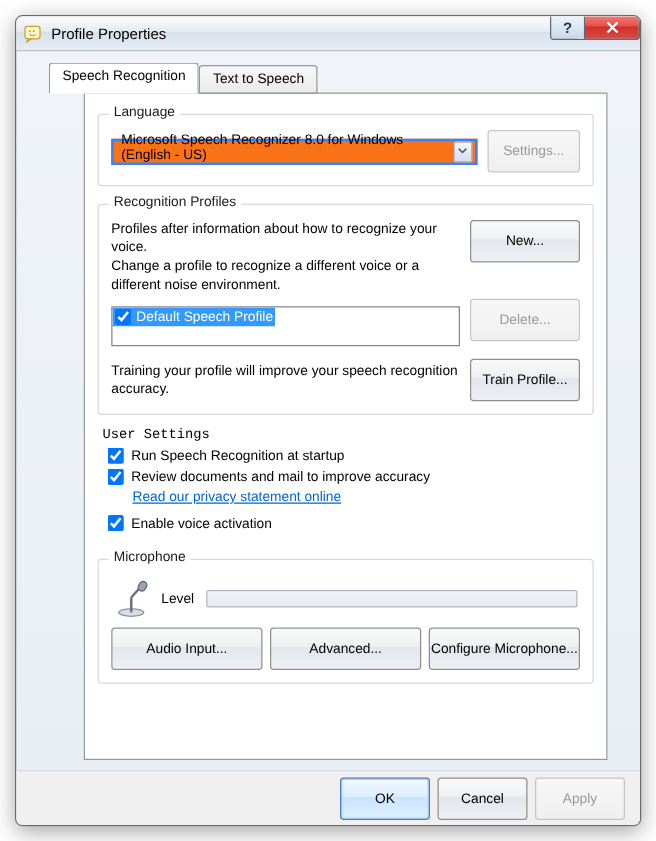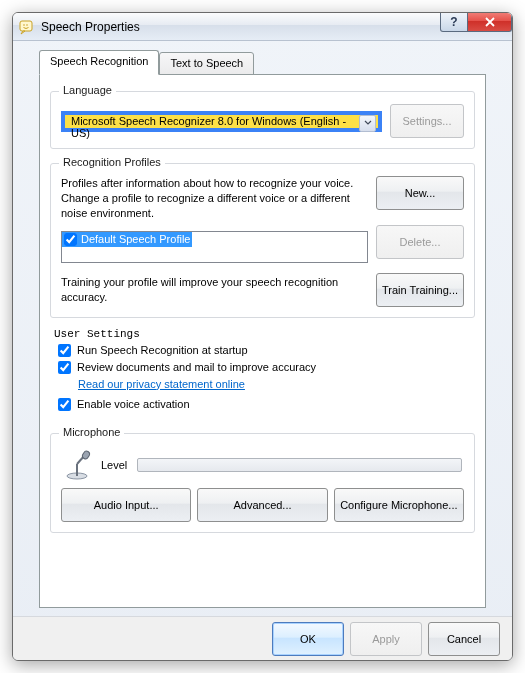--- a/index.html
+++ b/index.html
@@ -99,20 +99,21 @@
     margin-top: 2px;
   }
   .tab-panel {
     border: 1px solid #919b9c;
     background: #fff;
     flex: 1;
     padding: 10px 10px 10px;
     display: flex;
     flex-direction: column;
     gap: 8px;
+    margin-left: 28px;
   }
   .groupbox {
     border: 1px solid #d6d9de;
     border-radius: 3px;
     padding: 12px 10px 10px;
     position: relative;
     margin-top: 6px;
   }
   .groupbox .legend {
     position: absolute;
@@ -120,24 +121,24 @@
     left: 8px;
     background: #fff;
     padding: 0 4px;
     font-size: 11px;
     color: #1a1a1a;
   }
   .row { display: flex; align-items: center; gap: 8px; }
   .combo {
     flex: 1;
     height: 21px;
-    border: 4px solid #3b82f6;
-    background: #fde047;
-    display: flex;
-    align-items: flex-start;
+    border: 2px solid #3b82f6;
+    background: #f97316;
+    display: flex;
+    align-items: flex-end;
     padding: 0 2px 0 6px;
     font-size: 11px;
     position: relative;
   }
   .combo-arrow {
     width: 17px; height: 17px;
     background: linear-gradient(to bottom, #f3f6fb, #d7dfed);
     border: 1px solid #b2bdd1;
     border-radius: 2px;
     display: flex; align-items:center; justify-content:center;
@@ -231,21 +232,21 @@
   <div class="titlebar">
     <span class="app-icon">
       <svg width="16" height="16" viewBox="0 0 16 16">
         <rect x="1" y="2" width="12" height="10" rx="2" fill="#fff7d0" stroke="#c9a227"></rect>
         <path d="M4 12 L2 15 L6 12 Z" fill="#fff7d0" stroke="#c9a227"></path>
         <circle cx="5" cy="6" r="0.8" fill="#c9a227"></circle>
         <circle cx="8" cy="6" r="0.8" fill="#c9a227"></circle>
         <path d="M4.5 8.5 Q7 10.5 9.5 8.5" stroke="#c9a227" fill="none"></path>
       </svg>
     </span>
-    <span class="title">Speech Properties</span>
+    <span class="title">Profile Properties</span>
     <div class="controls">
       <div class="ctrl-btn help-btn">
         <span>?</span>
       </div>
       <div class="ctrl-btn close-btn">
         <svg width="12" height="10" viewBox="0 0 12 10">
           <path d="M2 1 L10 9 M10 1 L2 9" stroke="#fff" stroke-width="1.8"></path>
         </svg>
       </div>
     </div>
@@ -308,21 +309,21 @@
             <div class="btn disabled">
               <span>Delete...</span>
             </div>
           </div>
         </div>
 
         <div class="two-col" style="margin-top:10px; align-items:center;">
           <div class="left rec-text">Training your profile will improve your speech recognition accuracy.</div>
           <div class="right-col">
             <div class="btn">
-              <span>Train Training...</span>
+              <span>Train Profile...</span>
             </div>
           </div>
         </div>
       </div>
 
       <div class="user-settings">
         <div style="margin-left:2px;font-family:Liberation Mono, monospace;">User Settings</div>
 
         <div class="chk-row">
           <input type="checkbox" checked="" style="">
@@ -369,21 +370,21 @@
         </div>
       </div>
 
     </div>
   </div>
 
   <div class="footer">
     <div class="btn default">
       <span>OK</span>
     </div>
+    <div class="btn">
+      <span>Cancel</span>
+    </div>
     <div class="btn disabled">
       <span>Apply</span>
     </div>
-    <div class="btn">
-      <span>Cancel</span>
-    </div>
   </div>
 
 </div>
 
 </body></html>

